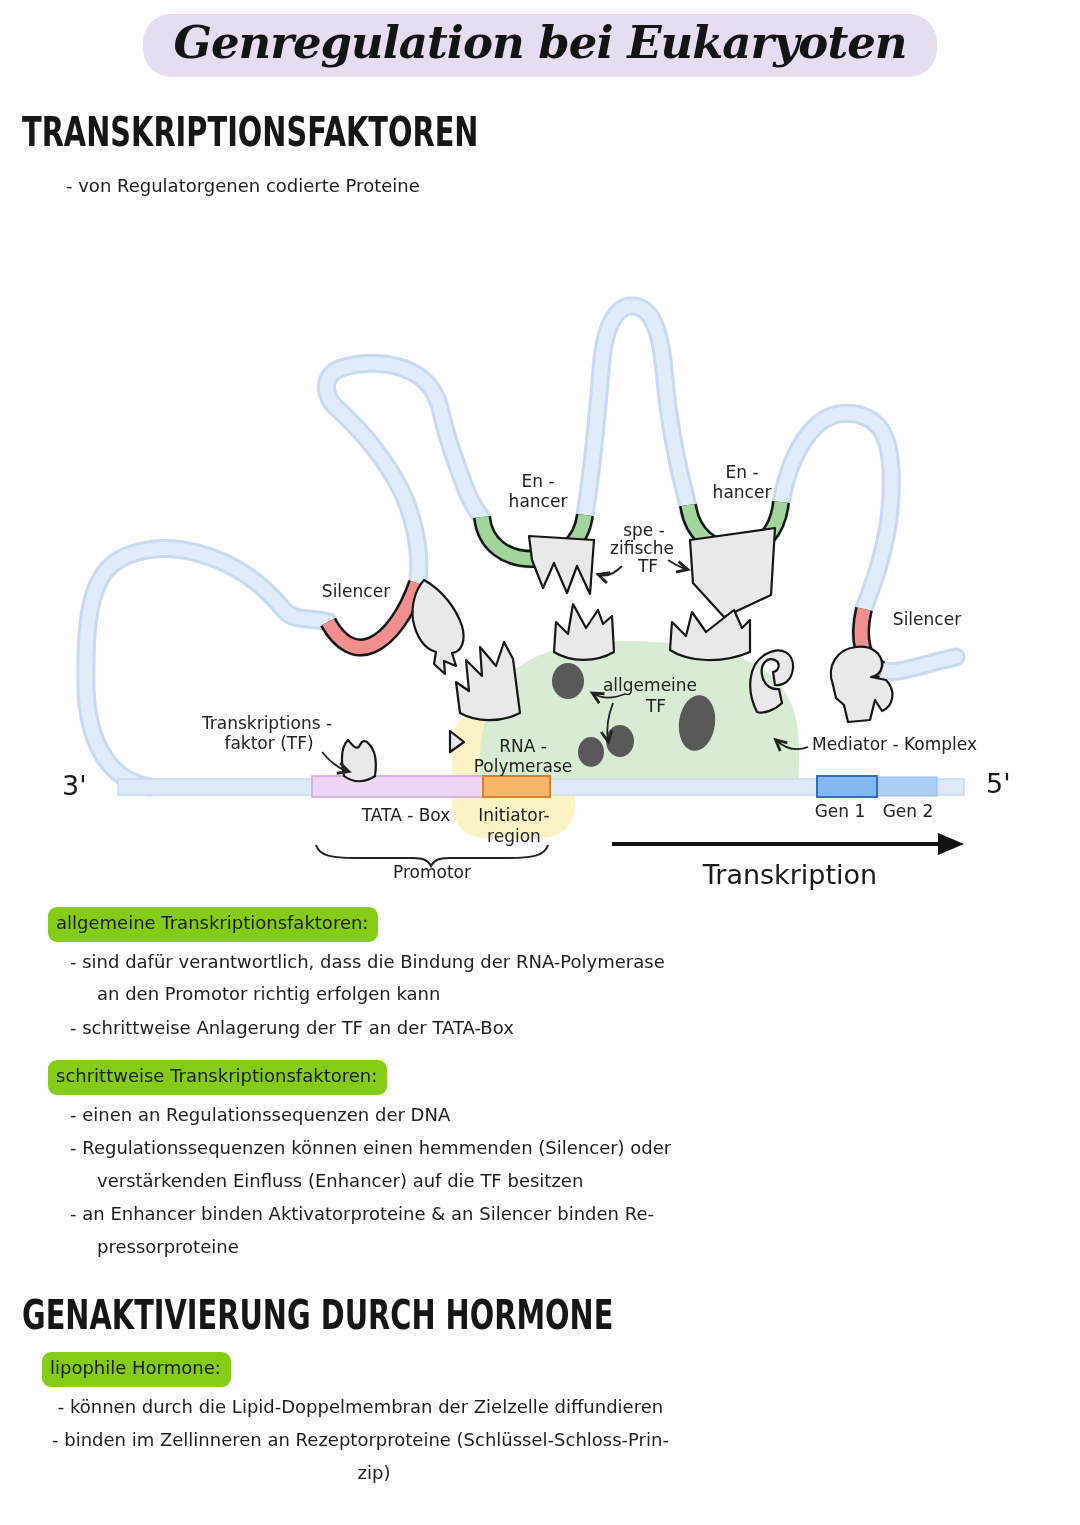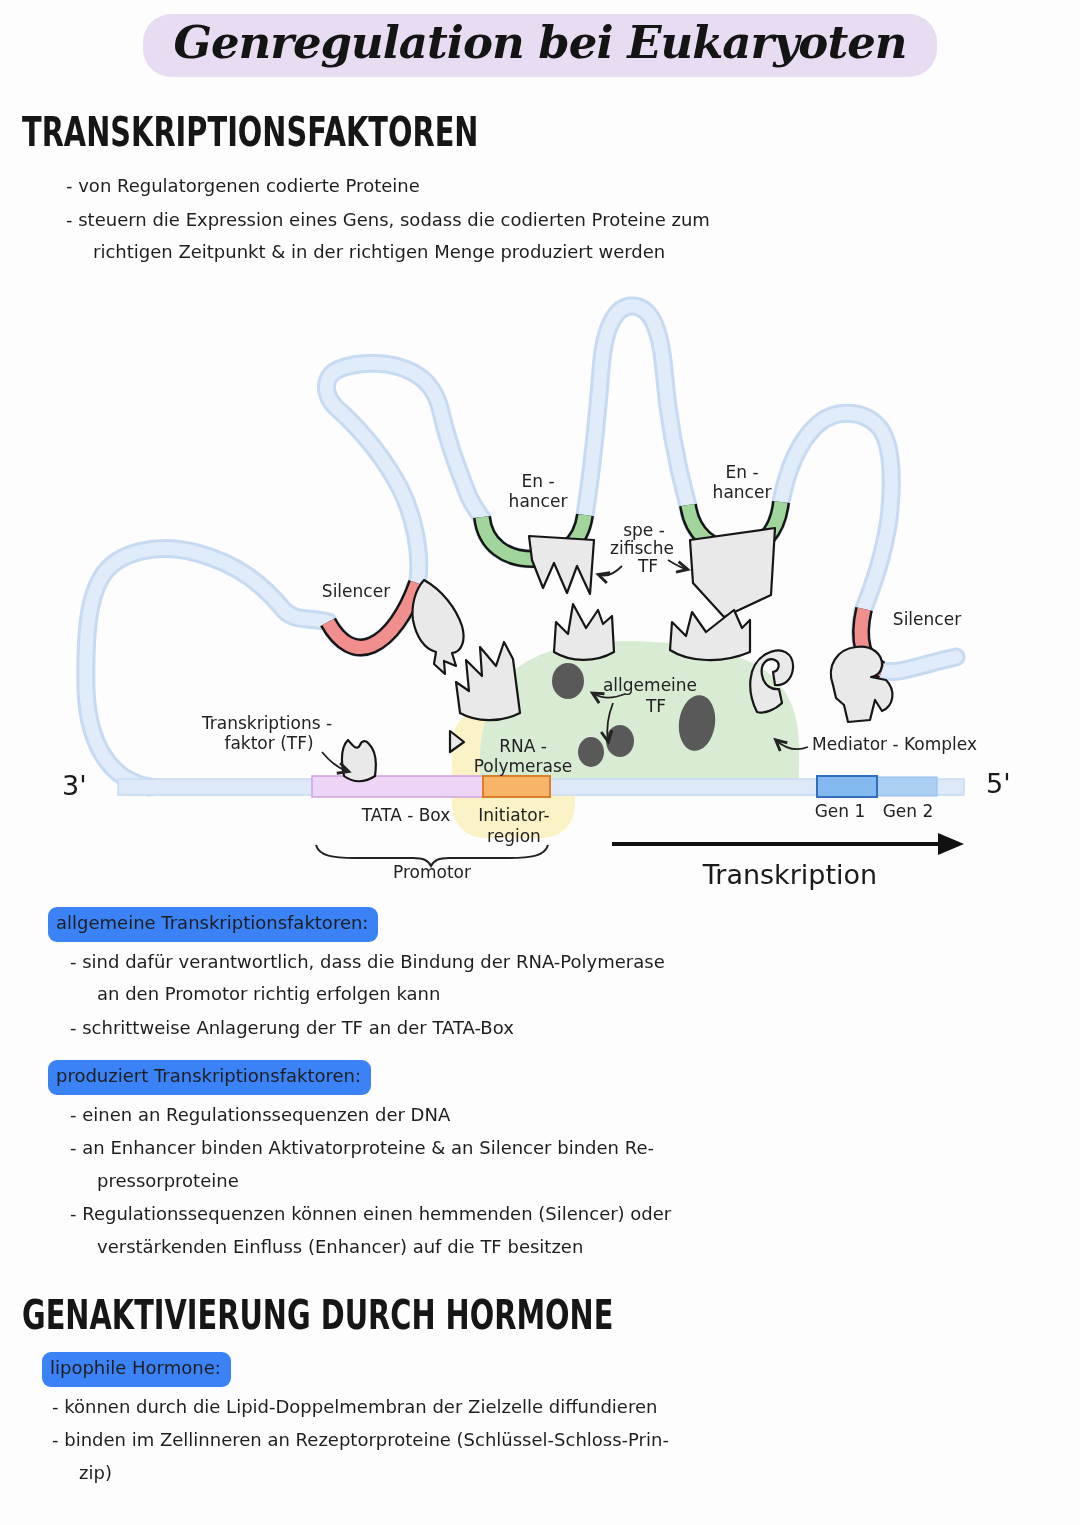--- a/index.html
+++ b/index.html
@@ -12,21 +12,21 @@
     font-family:"DejaVu Serif",serif;font-style:italic;font-weight:700;font-size:45px;letter-spacing:-1px;color:#141414;}
 
   
   .big-heading{position:absolute;left:22px;margin:0;font-size:31px;font-weight:700;letter-spacing:0px;
     transform:scale(0.93,1.32);transform-origin:left top;white-space:nowrap;color:#161616;}
   #h-tf{top:108px;}
   #h-horm{top:1291px;}
 
   
   .note-block{position:absolute;font-size:18px;line-height:32.5px;}
-  .sec-label{display:inline-block;background:#3b82f6;border-radius:9px;padding:0px 10px 2px 8px;margin:0 0 4px -8px;}
+  .sec-label{display:inline-block;background:#84cc16;border-radius:9px;padding:0px 10px 2px 8px;margin:0 0 4px -8px;}
   ul.bullets{list-style:none;margin:0;padding:0;}
   ul.bullets li{padding-left:27px;text-indent:-27px;margin:0 0 1px 0;}
   ul.bullets li::before{content:"- ";}
   ul.bullets .btext{white-space:pre-line;}
   #sec-tf{top:170px;left:66px;}
   #sec-allg{top:907px;left:56px;}
   #sec-spez{top:1060px;left:56px;}
   #sec-lip{top:1352px;left:50px;}
 
   
@@ -41,22 +41,20 @@
 
   <div class="title-wrap">
     <span class="title-hl">Genregulation bei Eukaryoten</span>
   </div>
 
   <h1 id="h-tf" class="big-heading">TRANSKRIPTIONSFAKTOREN</h1>
 
   <div id="sec-tf" class="note-block">
     <ul class="bullets">
         <li><span class="btext">von Regulatorgenen codierte Proteine</span></li>
-        <li><span class="btext">steuern die Expression eines Gens, sodass die codierten Proteine zum
-richtigen Zeitpunkt &amp; in der richtigen Menge produziert werden</span></li>
       </ul>
   </div>
 
   <svg class="diagram" width="1080" height="645" viewBox="0 280 1080 645">
     <defs>
       <marker id="ah" orient="auto" markerWidth="10" markerHeight="10" refX="6" refY="4">
         <path d="M1,1 L7,4 L1,7" fill="none" stroke="#222" stroke-width="1.6"></path>
       </marker>
     </defs>
 
@@ -165,34 +163,34 @@
   <div id="sec-allg" class="note-block">
     <span class="sec-label">allgemeine Transkriptionsfaktoren:</span>
     <ul class="bullets" style="margin-left:14px;">
         <li><span class="btext">sind dafür verantwortlich, dass die Bindung der RNA-Polymerase
 an den Promotor richtig erfolgen kann</span></li>
         <li><span class="btext">schrittweise Anlagerung der TF an der TATA-Box</span></li>
       </ul>
   </div>
 
   <div id="sec-spez" class="note-block">
-    <span class="sec-label">produziert Transkriptionsfaktoren:</span>
+    <span class="sec-label">schrittweise Transkriptionsfaktoren:</span>
     <ul class="bullets" style="margin-left:14px;">
         <li><span class="btext">einen an Regulationssequenzen der DNA</span></li>
+        <li><span class="btext">Regulationssequenzen können einen hemmenden (Silencer) oder
+verstärkenden Einfluss (Enhancer) auf die TF besitzen</span></li>
         <li><span class="btext">an Enhancer binden Aktivatorproteine &amp; an Silencer binden Re-
 pressorproteine</span></li>
-        <li><span class="btext">Regulationssequenzen können einen hemmenden (Silencer) oder
-verstärkenden Einfluss (Enhancer) auf die TF besitzen</span></li>
       </ul>
   </div>
 
   <h1 id="h-horm" class="big-heading">GENAKTIVIERUNG DURCH HORMONE</h1>
 
   <div id="sec-lip" class="note-block">
     <span class="sec-label">lipophile Hormone:</span>
-    <ul class="bullets" style="margin-left:2px;">
+    <ul class="bullets" style="margin-left:2px;text-align:center;">
         <li><span class="btext">können durch die Lipid-Doppelmembran der Zielzelle diffundieren</span></li>
         <li><span class="btext">binden im Zellinneren an Rezeptorproteine (Schlüssel-Schloss-Prin-
 zip)</span></li>
       </ul>
   </div>
 
 </div>
 
 </body></html>

